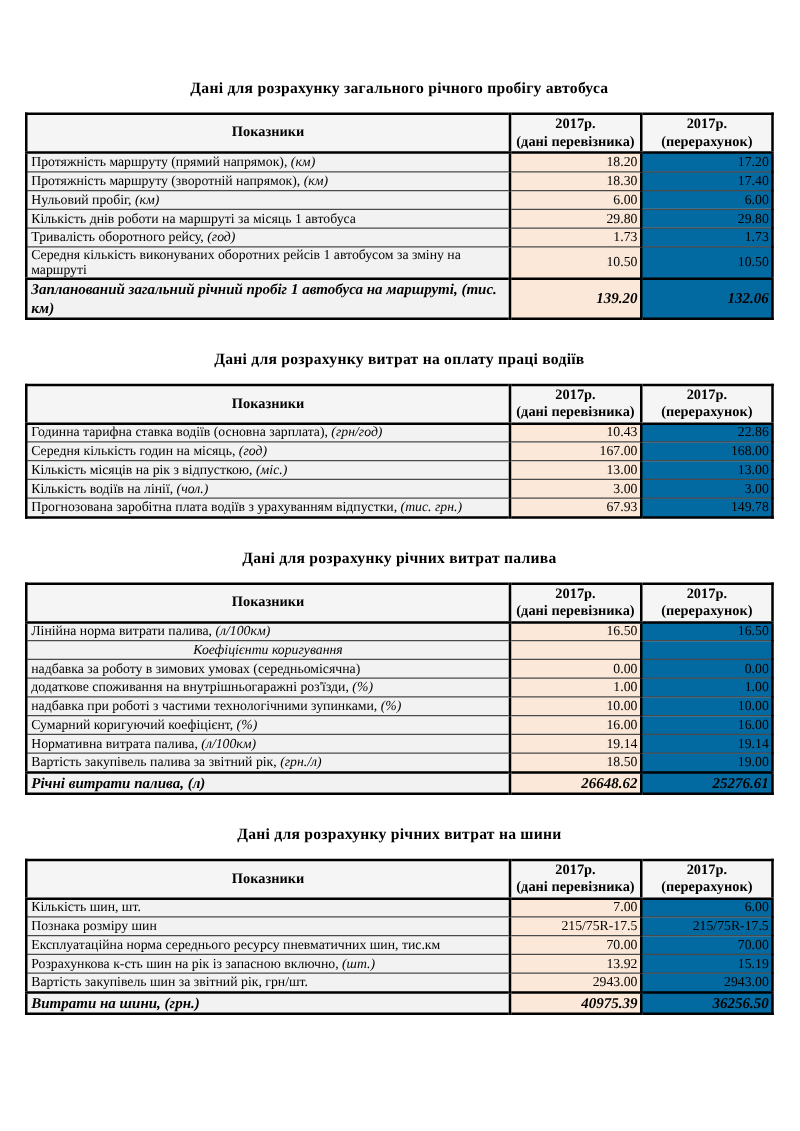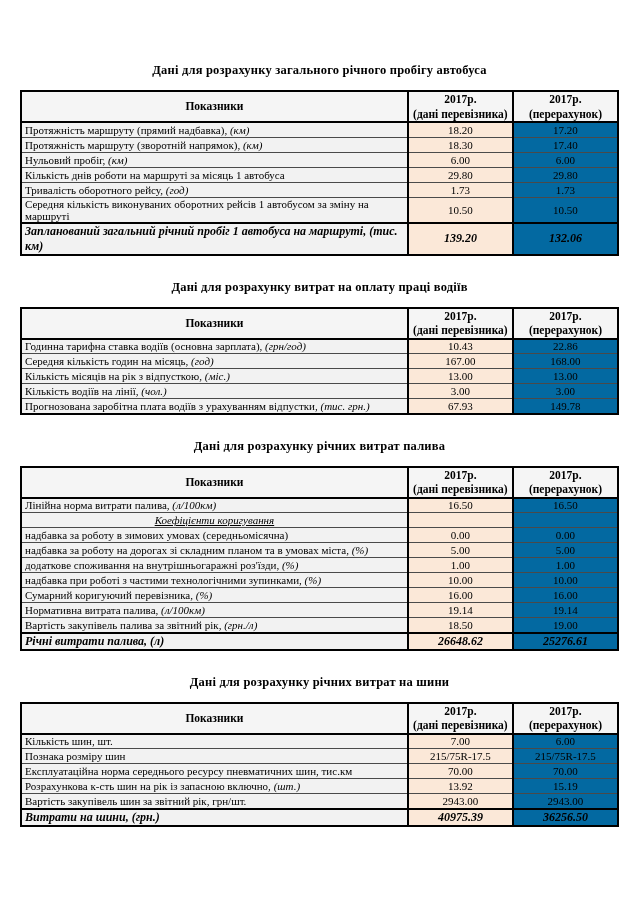--- a/index.html
+++ b/index.html
@@ -24,27 +24,27 @@
   col.c3 { width: 17.6%; }
   th, td { border: 1px solid #4a4a4a; }
   th + th, td + td { border-left: 2px solid #000; }
   thead th {
     height: 31px; background: #f5f5f5; font-weight: bold; font-size: 11.5px;
     text-align: center; vertical-align: middle; border-bottom: 2px solid #000;
     line-height: 1.25;
   }
   tbody td { height: 15px; font-size: 11px; vertical-align: middle; }
   td.c-label { background: #f2f2f2; padding: 0 3px; text-align: left; }
-  td.c-val { text-align: center; padding: 0 2px; margin-left: 20px; }
+  td.c-val { text-align: right; padding: 0 2px; margin-left: 20px; }
   td.v-carrier { background: #fbe8d8; }
   td.v-recalc  { background: #0369a1; }
   .unit { font-style: italic; }
   tr.row-section td.c-label { text-align: center; }
   tr.row-section td.c-label span {
-    font-style: italic; text-decoration: underline;
+    font-style: italic; 
   }
   tr.row-total td { border-top: 2px solid #000; height: 17px; }
   tr.row-total td.c-label span,
   tr.row-total td.c-val {
     font-weight: bold; font-style: italic; font-size: 12px;
   }
 </style>
 </head>
 <body>
 
@@ -60,21 +60,21 @@
         </colgroup>
       <thead>
         <tr>
           <th>Показники</th>
           <th><span>2017р.</span><br><span>(дані перевізника)</span></th>
           <th><span>2017р.</span><br><span>(перерахунок)</span></th>
         </tr>
       </thead>
       <tbody>
           <tr class="row-data">
-            <td class="c-label"><span>Протяжність маршруту (прямий надбавка),</span><span class="unit"> (км)</span></td>
+            <td class="c-label"><span>Протяжність маршруту (прямий напрямок),</span><span class="unit"> (км)</span></td>
             <td class="c-val v-carrier">18.20</td>
             <td class="c-val v-recalc">17.20</td>
           </tr>
           <tr class="row-data">
             <td class="c-label"><span>Протяжність маршруту (зворотній напрямок),</span><span class="unit"> (км)</span></td>
             <td class="c-val v-carrier">18.30</td>
             <td class="c-val v-recalc">17.40</td>
           </tr>
           <tr class="row-data">
             <td class="c-label"><span>Нульовий пробіг,</span><span class="unit"> (км)</span></td>
@@ -175,36 +175,31 @@
             <td class="c-label"><span>Коефіцієнти коригування</span></td>
             <td class="c-val v-carrier"></td>
             <td class="c-val v-recalc"></td>
           </tr>
           <tr class="row-data">
             <td class="c-label"><span>надбавка за роботу в зимових умовах (середньомісячна)</span></td>
             <td class="c-val v-carrier">0.00</td>
             <td class="c-val v-recalc">0.00</td>
           </tr>
           <tr class="row-data">
-            <td class="c-label"><span>надбавка за роботу на дорогах зі складним планом та в умовах міста,</span><span class="unit"> (%)</span></td>
-            <td class="c-val v-carrier">5.00</td>
-            <td class="c-val v-recalc">5.00</td>
-          </tr>
-          <tr class="row-data">
             <td class="c-label"><span>додаткове споживання на внутрішньогаражні роз'їзди,</span><span class="unit"> (%)</span></td>
             <td class="c-val v-carrier">1.00</td>
             <td class="c-val v-recalc">1.00</td>
           </tr>
           <tr class="row-data">
             <td class="c-label"><span>надбавка при роботі з частими технологічними зупинками,</span><span class="unit"> (%)</span></td>
             <td class="c-val v-carrier">10.00</td>
             <td class="c-val v-recalc">10.00</td>
           </tr>
           <tr class="row-data">
-            <td class="c-label"><span>Сумарний коригуючий перевізника,</span><span class="unit"> (%)</span></td>
+            <td class="c-label"><span>Сумарний коригуючий коефіцієнт,</span><span class="unit"> (%)</span></td>
             <td class="c-val v-carrier">16.00</td>
             <td class="c-val v-recalc">16.00</td>
           </tr>
           <tr class="row-data">
             <td class="c-label"><span>Нормативна витрата палива,</span><span class="unit"> (л/100км)</span></td>
             <td class="c-val v-carrier">19.14</td>
             <td class="c-val v-recalc">19.14</td>
           </tr>
           <tr class="row-data">
             <td class="c-label"><span>Вартість закупівель палива за звітний рік,</span><span class="unit"> (грн./л)</span></td>

